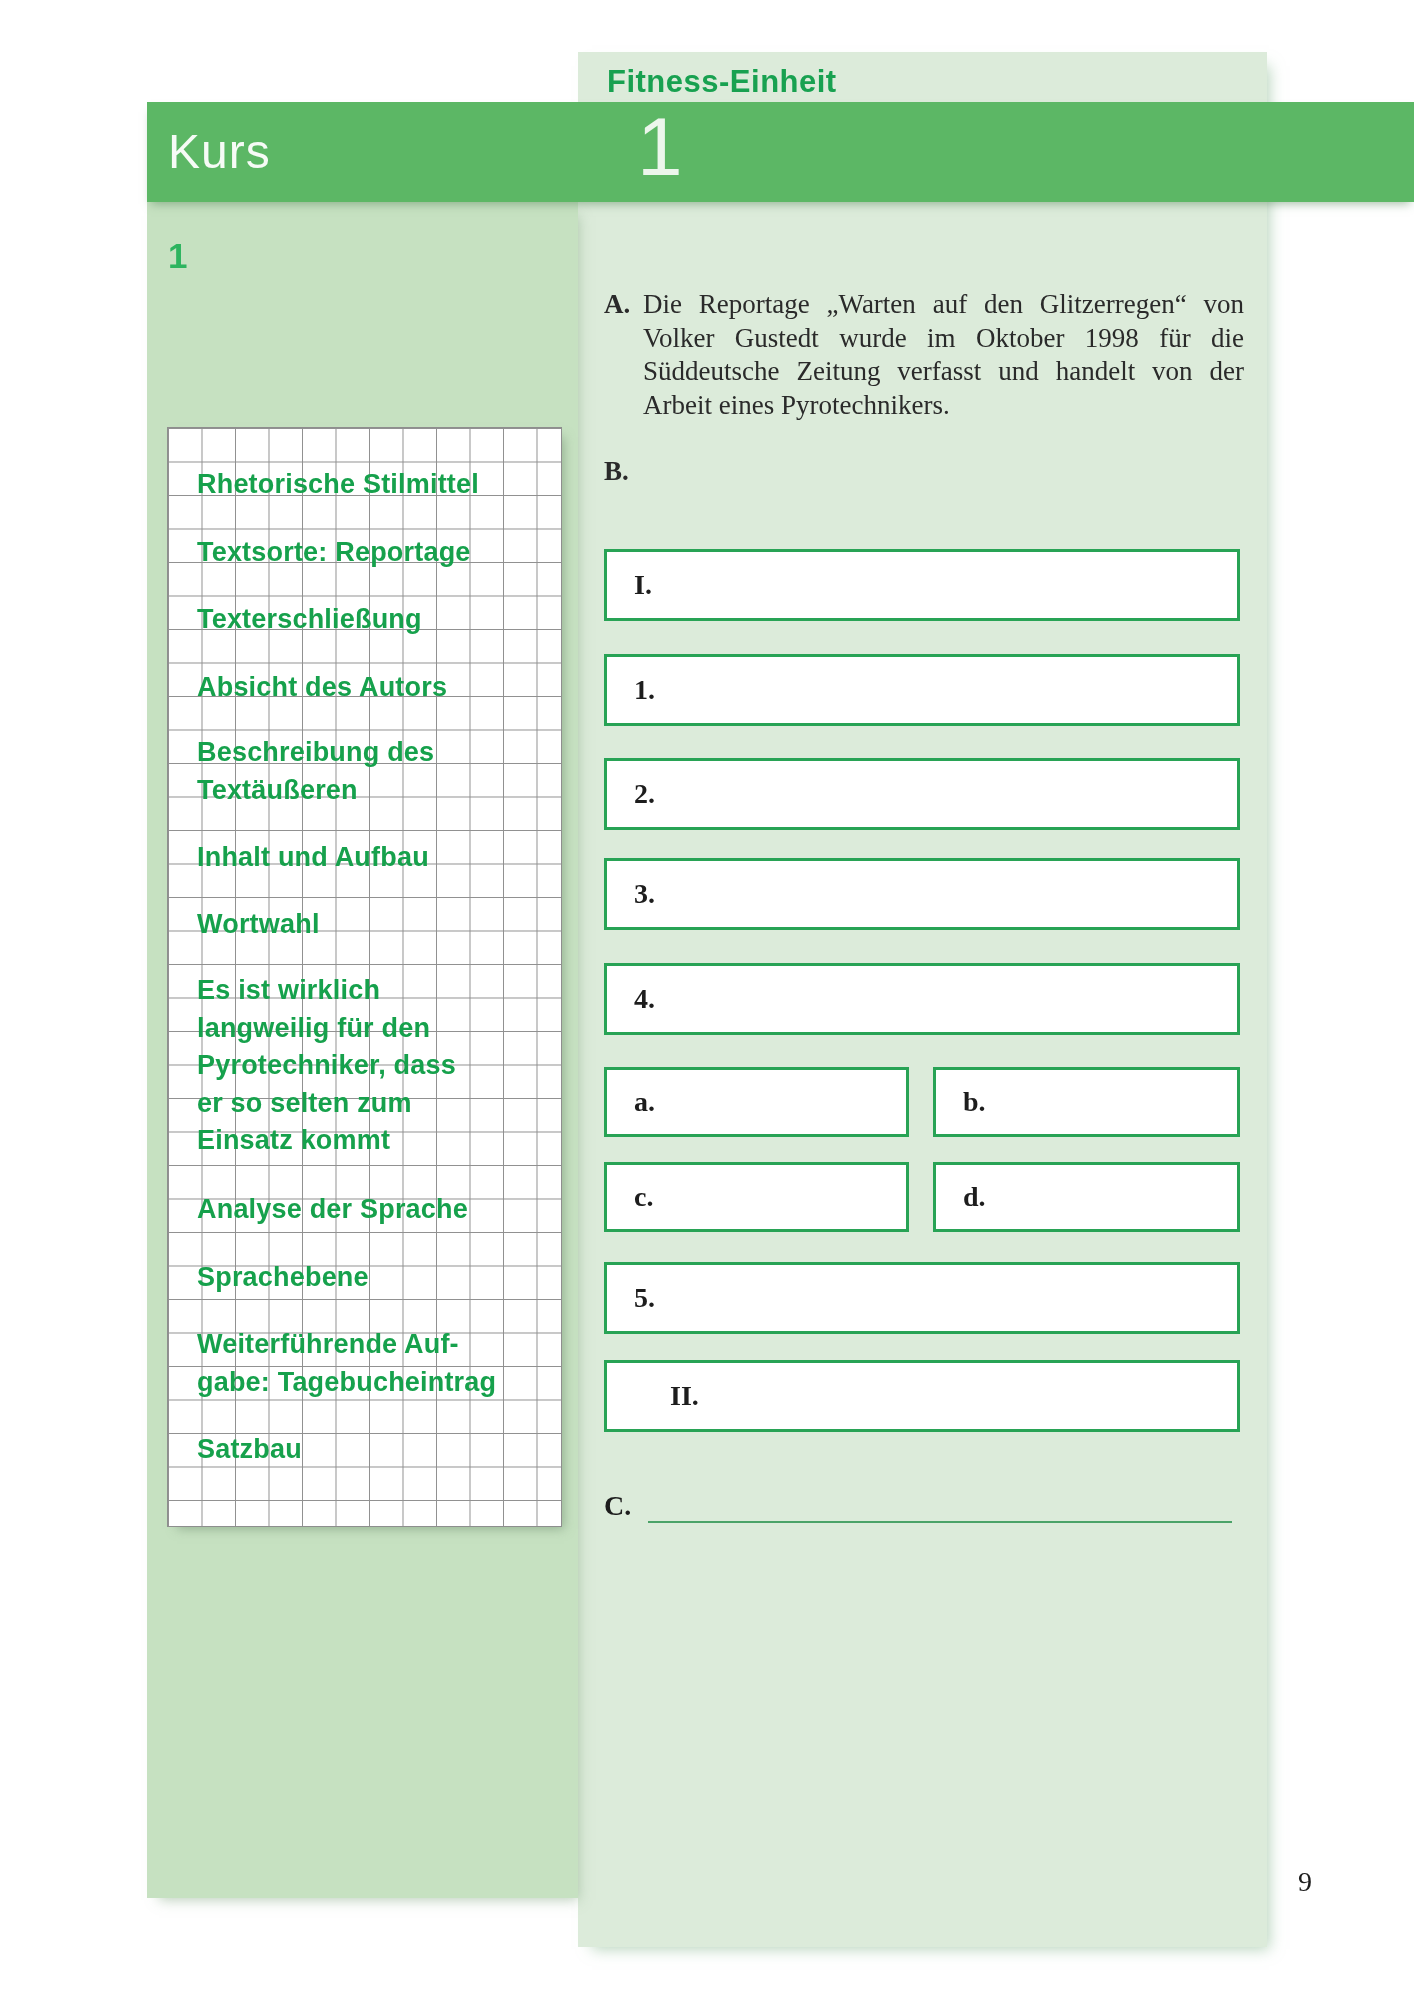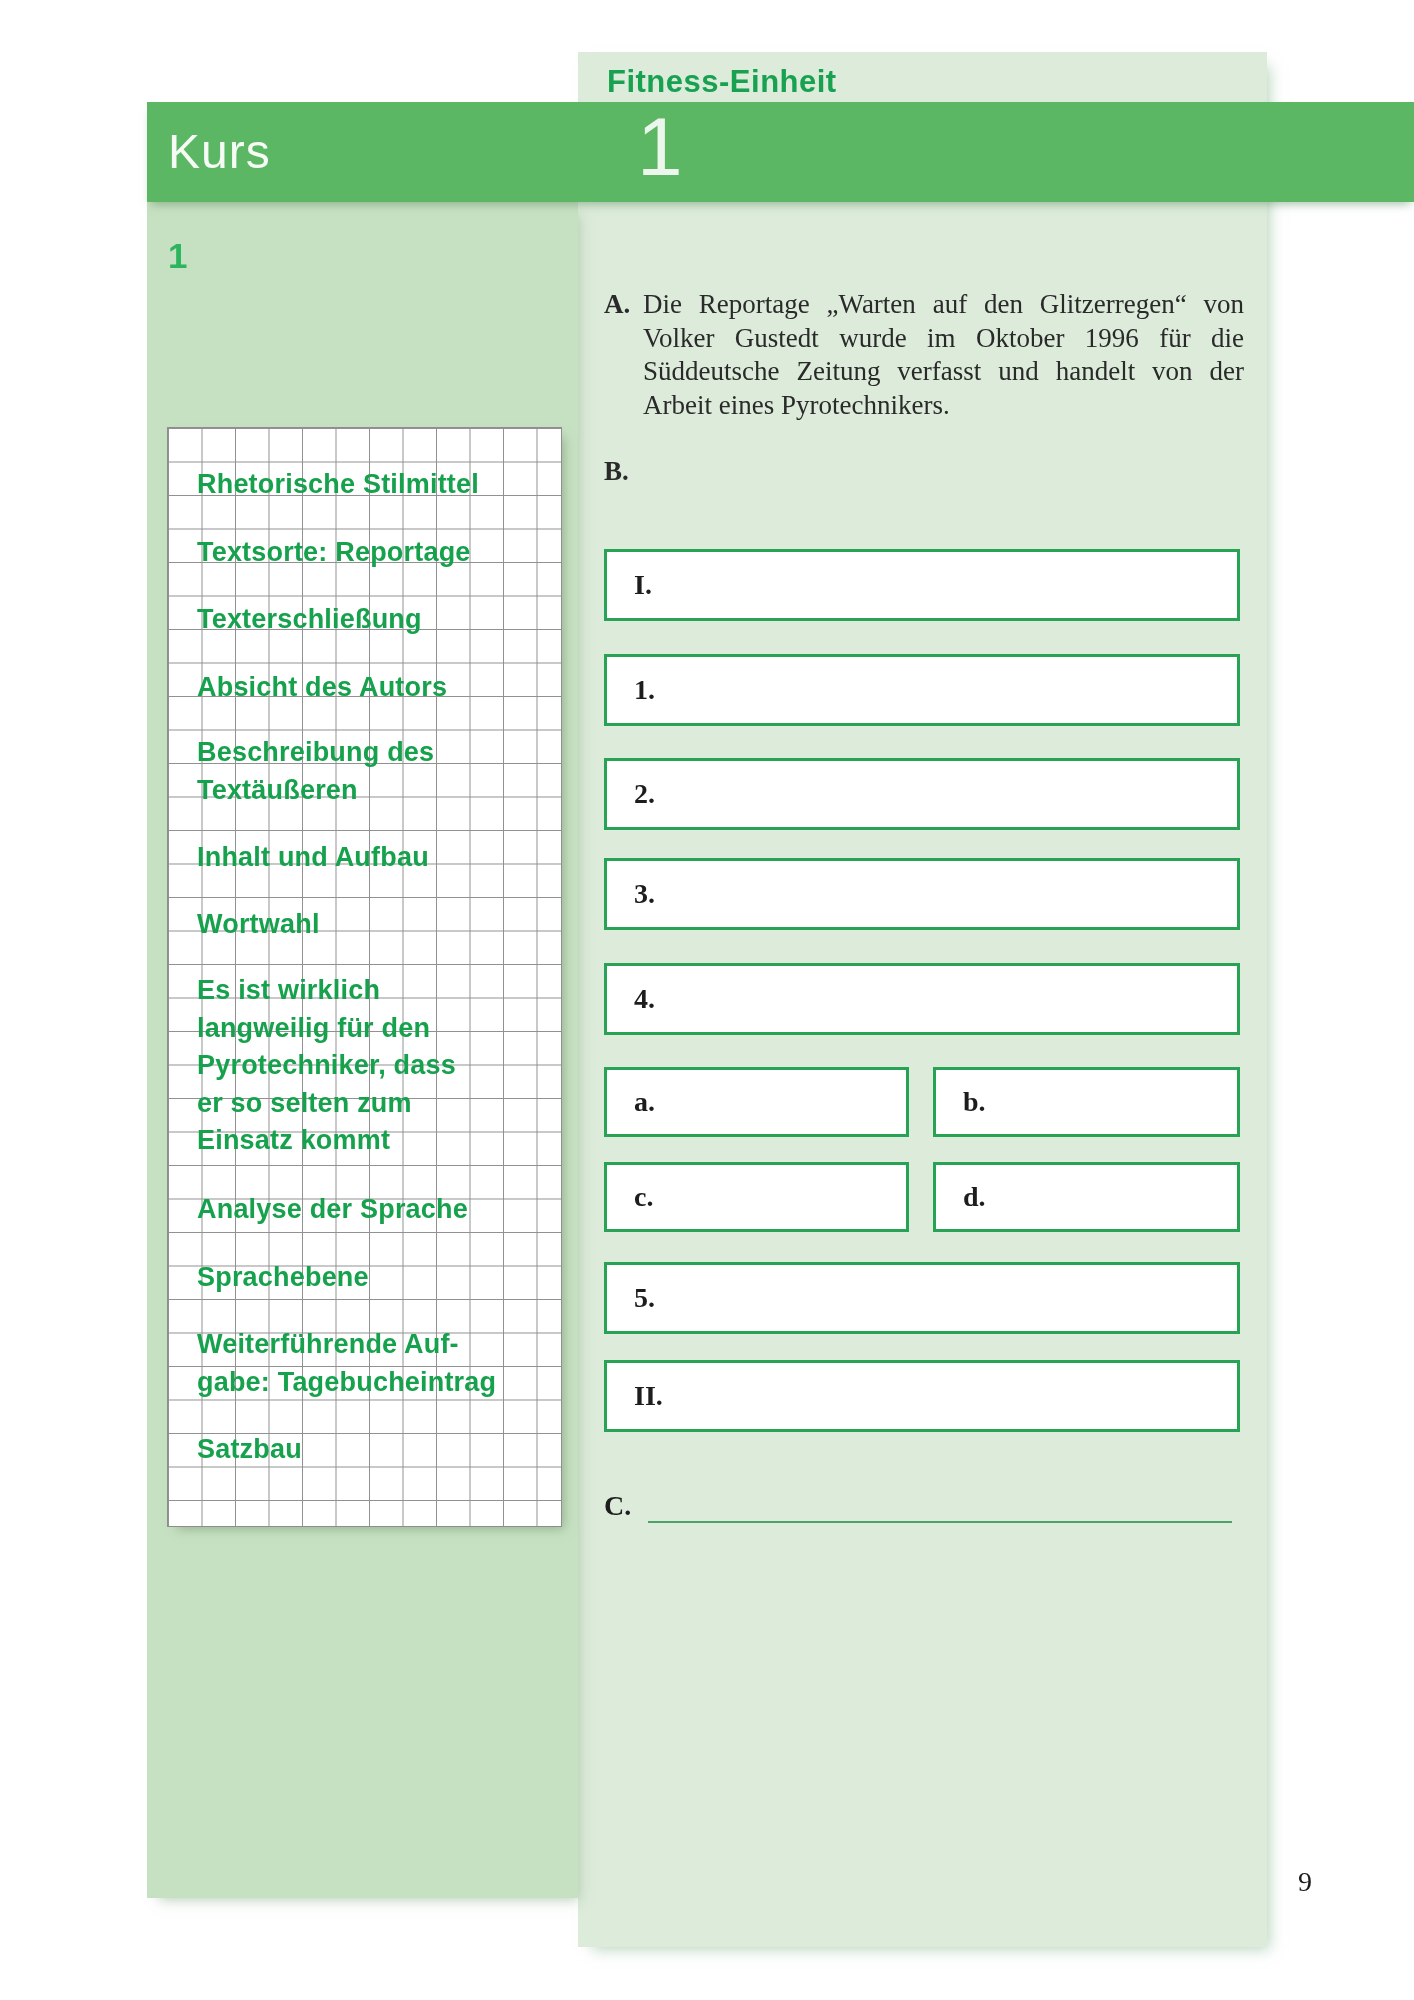--- a/index.html
+++ b/index.html
@@ -160,21 +160,21 @@
         <div class="notepad-line">Weiterführende Auf-</div>
         <div class="notepad-line">gabe: Tagebucheintrag</div>
       </div>
       <div class="notepad-entry" style="top: 1431px; left: 197px;">
         <div class="notepad-line">Satzbau</div>
       </div>
     </div>
 
   <div class="para" style="top:288px">
     <span class="para-label">A.</span>
-    <span>Die Reportage „Warten auf den Glitzerregen“ von Volker Gustedt wurde im Oktober 1996 für die Süddeutsche Zei­tung verfasst und handelt von der Arbeit eines Pyrotech­nikers.</span>
+    <span>Die Reportage „Warten auf den Glitzerregen“ von Volker Gustedt wurde im Oktober 1998 für die Süddeutsche Zei­tung verfasst und handelt von der Arbeit eines Pyrotech­nikers.</span>
   </div>
   <div class="para" style="top:455px">
     <span class="para-label">B.</span>
   </div>
 
   <div id="outline-boxes">
       <div class="obox" style="top: 549px; left: 604px; width: 636px; height: 72px;">
         <span class="obox-label">I.</span>
       </div>
       <div class="obox" style="top: 654px; left: 604px; width: 636px; height: 72px;">
@@ -197,21 +197,21 @@
       </div>
       <div class="obox" style="top: 1162px; left: 604px; width: 305px; height: 70px;">
         <span class="obox-label">c.</span>
       </div>
       <div class="obox" style="top: 1162px; left: 933px; width: 307px; height: 70px;">
         <span class="obox-label">d.</span>
       </div>
       <div class="obox" style="top: 1262px; left: 604px; width: 636px; height: 72px;">
         <span class="obox-label">5.</span>
       </div>
-      <div class="obox" style="top: 1360px; left: 604px; width: 636px; height: 72px;">
+      <div class="obox" style="top: 1360px; left: 604px; width: 636px; height: 72px; padding-left: 36px;">
         <span class="obox-label">II.</span>
       </div>
     </div>
 
   <div class="c-row">
     <span class="c-label">C.</span>
     <span class="c-line"></span>
   </div>
 
   <div class="page-number">9</div>

